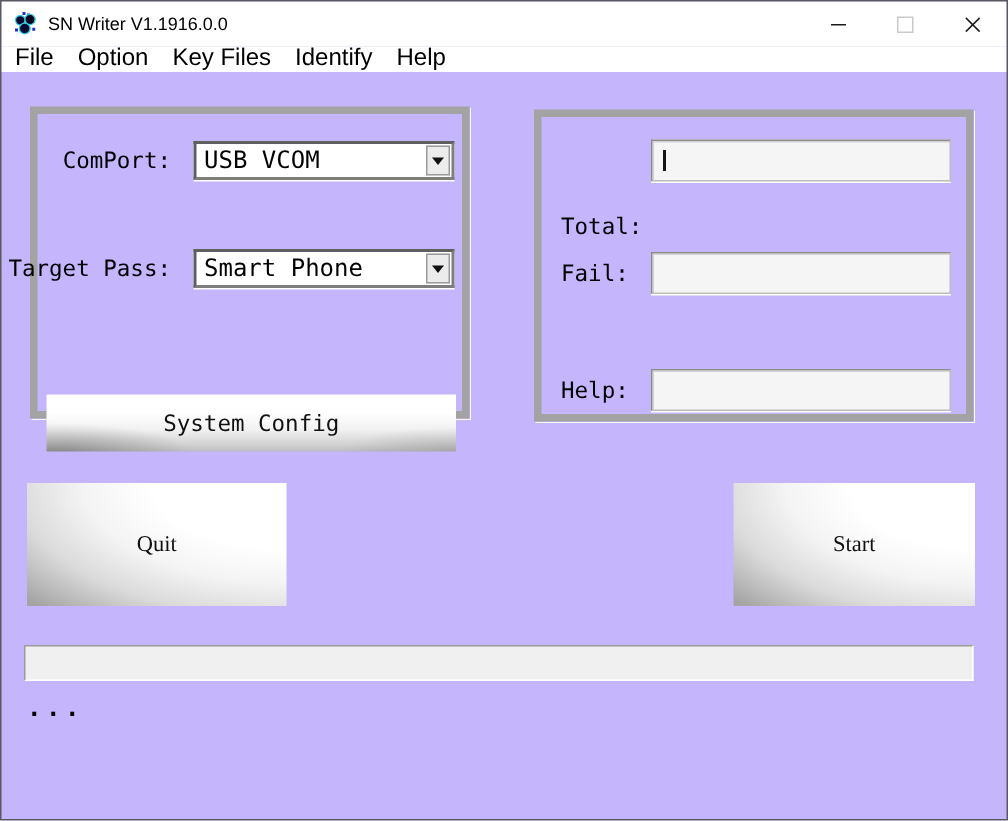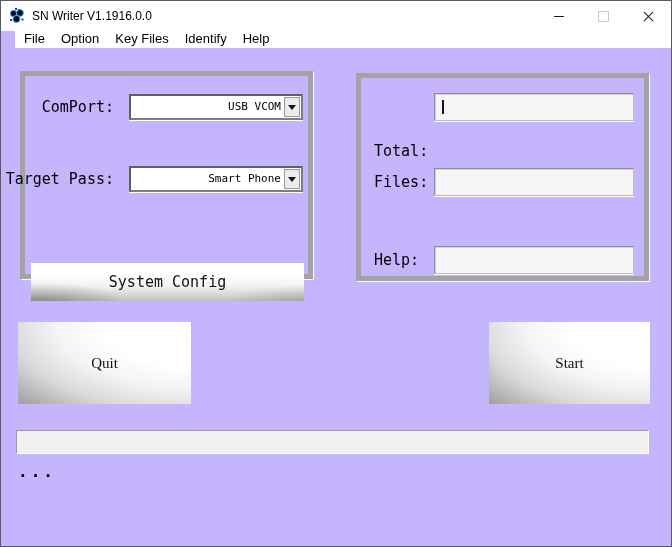--- a/index.html
+++ b/index.html
@@ -14,35 +14,35 @@
   .title-text{margin-left:7px;font-family:"Liberation Sans",sans-serif;font-size:12px;color:#000;white-space:nowrap;}
   .caption-buttons{margin-left:auto;display:flex;height:100%;}
   .cap-btn{width:45px;height:100%;display:flex;align-items:center;justify-content:center;}
   .min-bar{width:10px;height:1px;background:#1a1a1a;}
   .max-box{width:9px;height:9px;border:1px solid #c9c9c9;background:transparent;}
   .close-x{position:relative;width:13px;height:13px;}
   .close-x::before,.close-x::after{content:"";position:absolute;left:0;top:6px;width:13px;height:1px;background:#1c1c1c;}
   .close-x::before{transform:rotate(45deg);}
   .close-x::after{transform:rotate(-45deg);}
   
-  .menubar{position:absolute;top:30px;left:14px;right:0;height:17px;background:#ffffff;display:flex;
-    font-family:"Liberation Sans",sans-serif;font-size:13px;padding-left:1px;}
+  .menubar{position:absolute;top:30px;left:0;right:0;height:17px;background:#ffffff;display:flex;
+    font-family:"Liberation Sans",sans-serif;font-size:16px;padding-left:1px;}
   .menu-item{padding:0 8px;line-height:16px;white-space:nowrap;}
   
   .groupbox{position:absolute;border:5px solid #a3a3a3;box-shadow:1px 1px 0 #fbfbfb;box-sizing:border-box;}
   .gb-config{left:19px;top:70px;width:293px;height:208px;}
   .gb-counters{left:355px;top:72px;width:293px;height:208px;}
   
   .lbl{position:absolute;font-size:15px;white-space:nowrap;}
   .lbl-right{right:194px;text-align:right;line-height:26px;}
   .lbl-left{left:13px;line-height:28px;}
   
   .combo{position:absolute;left:104px;width:174px;height:26px;box-sizing:border-box;background:#ffffff;
     border:2px solid;border-color:#5f5f5f #7e7e7e #7e7e7e #5f5f5f;box-shadow:0 1px 0 #ffffff;}
-  .combo-value{position:absolute;left:5px;top:0;right:20px;line-height:21px;font-size:11px;overflow:hidden;white-space:nowrap;text-align:right;}
+  .combo-value{position:absolute;left:5px;top:0;right:20px;line-height:21px;font-size:16px;overflow:hidden;white-space:nowrap;}
   .combo-arrow-btn{position:absolute;top:1px;right:1px;width:16px;bottom:1px;background:#ececec;
     border:1px solid #9a9a9a;box-sizing:border-box;display:flex;align-items:center;justify-content:center;}
   .arrow-down{width:0;height:0;border-left:4px solid transparent;border-right:4px solid transparent;border-top:5px solid #111;}
   
   .field{position:absolute;left:73px;width:200px;height:28px;box-sizing:border-box;background:#f5f5f5;
     border:1px solid;border-color:#8c8c8c #bdbdbd #bdbdbd #8c8c8c;
     box-shadow:0 1px 0 #ffffff, inset 1px 1px 0 #d2d2d2;}
   .field-text{position:absolute;left:10px;top:0;line-height:26px;font-size:15px;}
   .caret{position:absolute;left:7px;top:6px;width:2px;height:14px;background:#141414;}
   
@@ -126,21 +126,21 @@
     <div class="skin-btn btn-sysconfig">System Config</div>
   </div>
 
   <div class="groupbox gb-counters">
     <span class="lbl lbl-left" style="top:15px;margin-top:44px;">Total:</span>
     <div class="field" style="top:15px;">
       <span class="caret"></span>
       <span class="field-text"></span>
     </div>
 
-    <span class="lbl lbl-left" style="top:90px;">Files:</span>
+    <span class="lbl lbl-left" style="top:90px;">Fail:</span>
     <div class="field" style="top:90px;">
       <span class="field-text"></span>
     </div>
 
     <span class="lbl lbl-left" style="top:168px;">Help:</span>
     <div class="field" style="top:168px;">
       <span class="field-text"></span>
     </div>
   </div>
 

